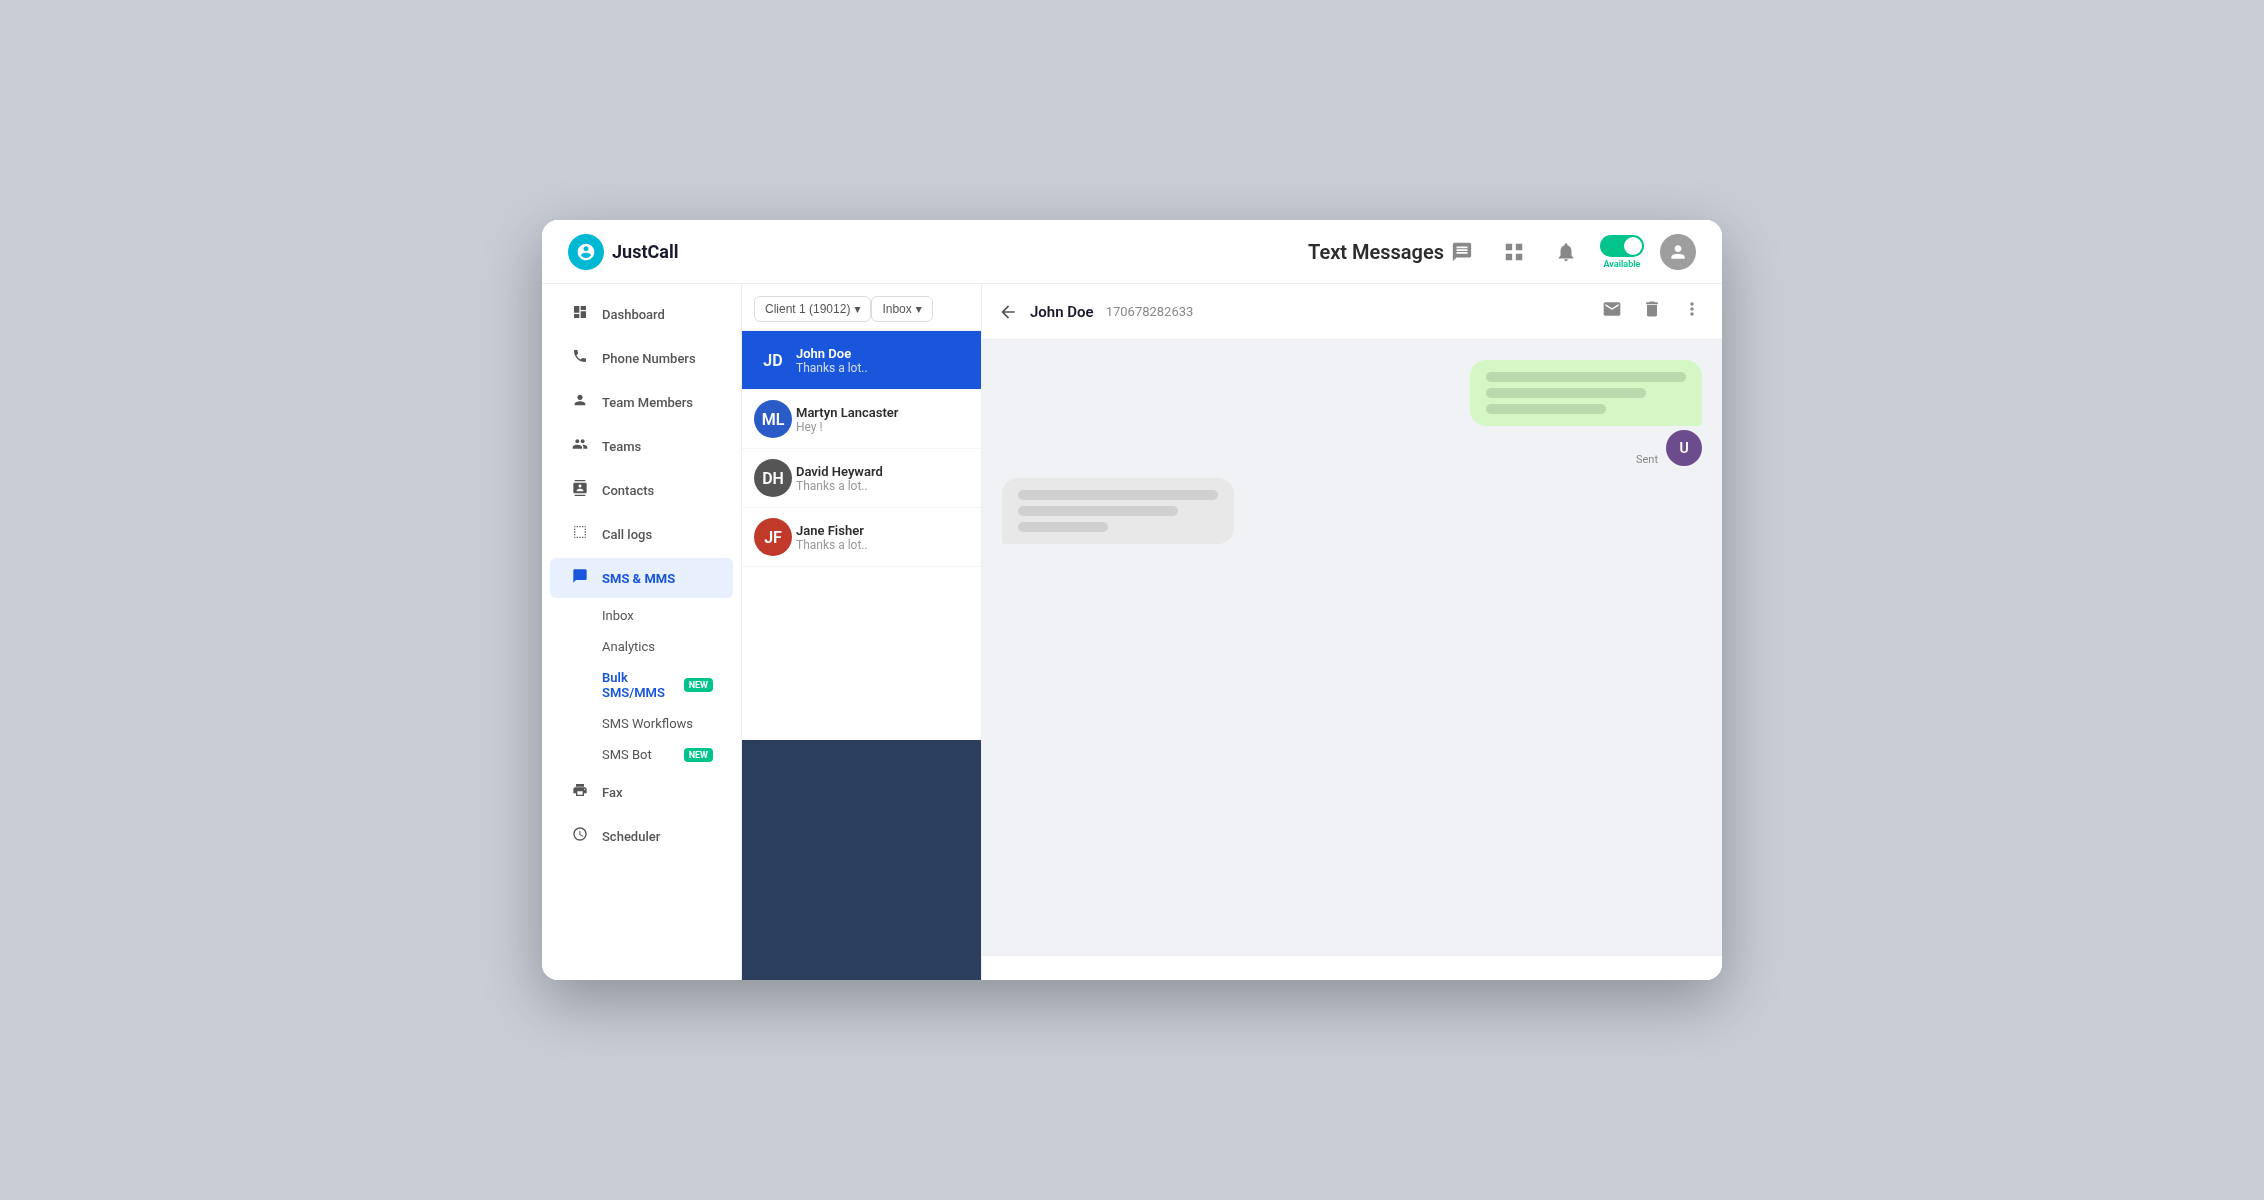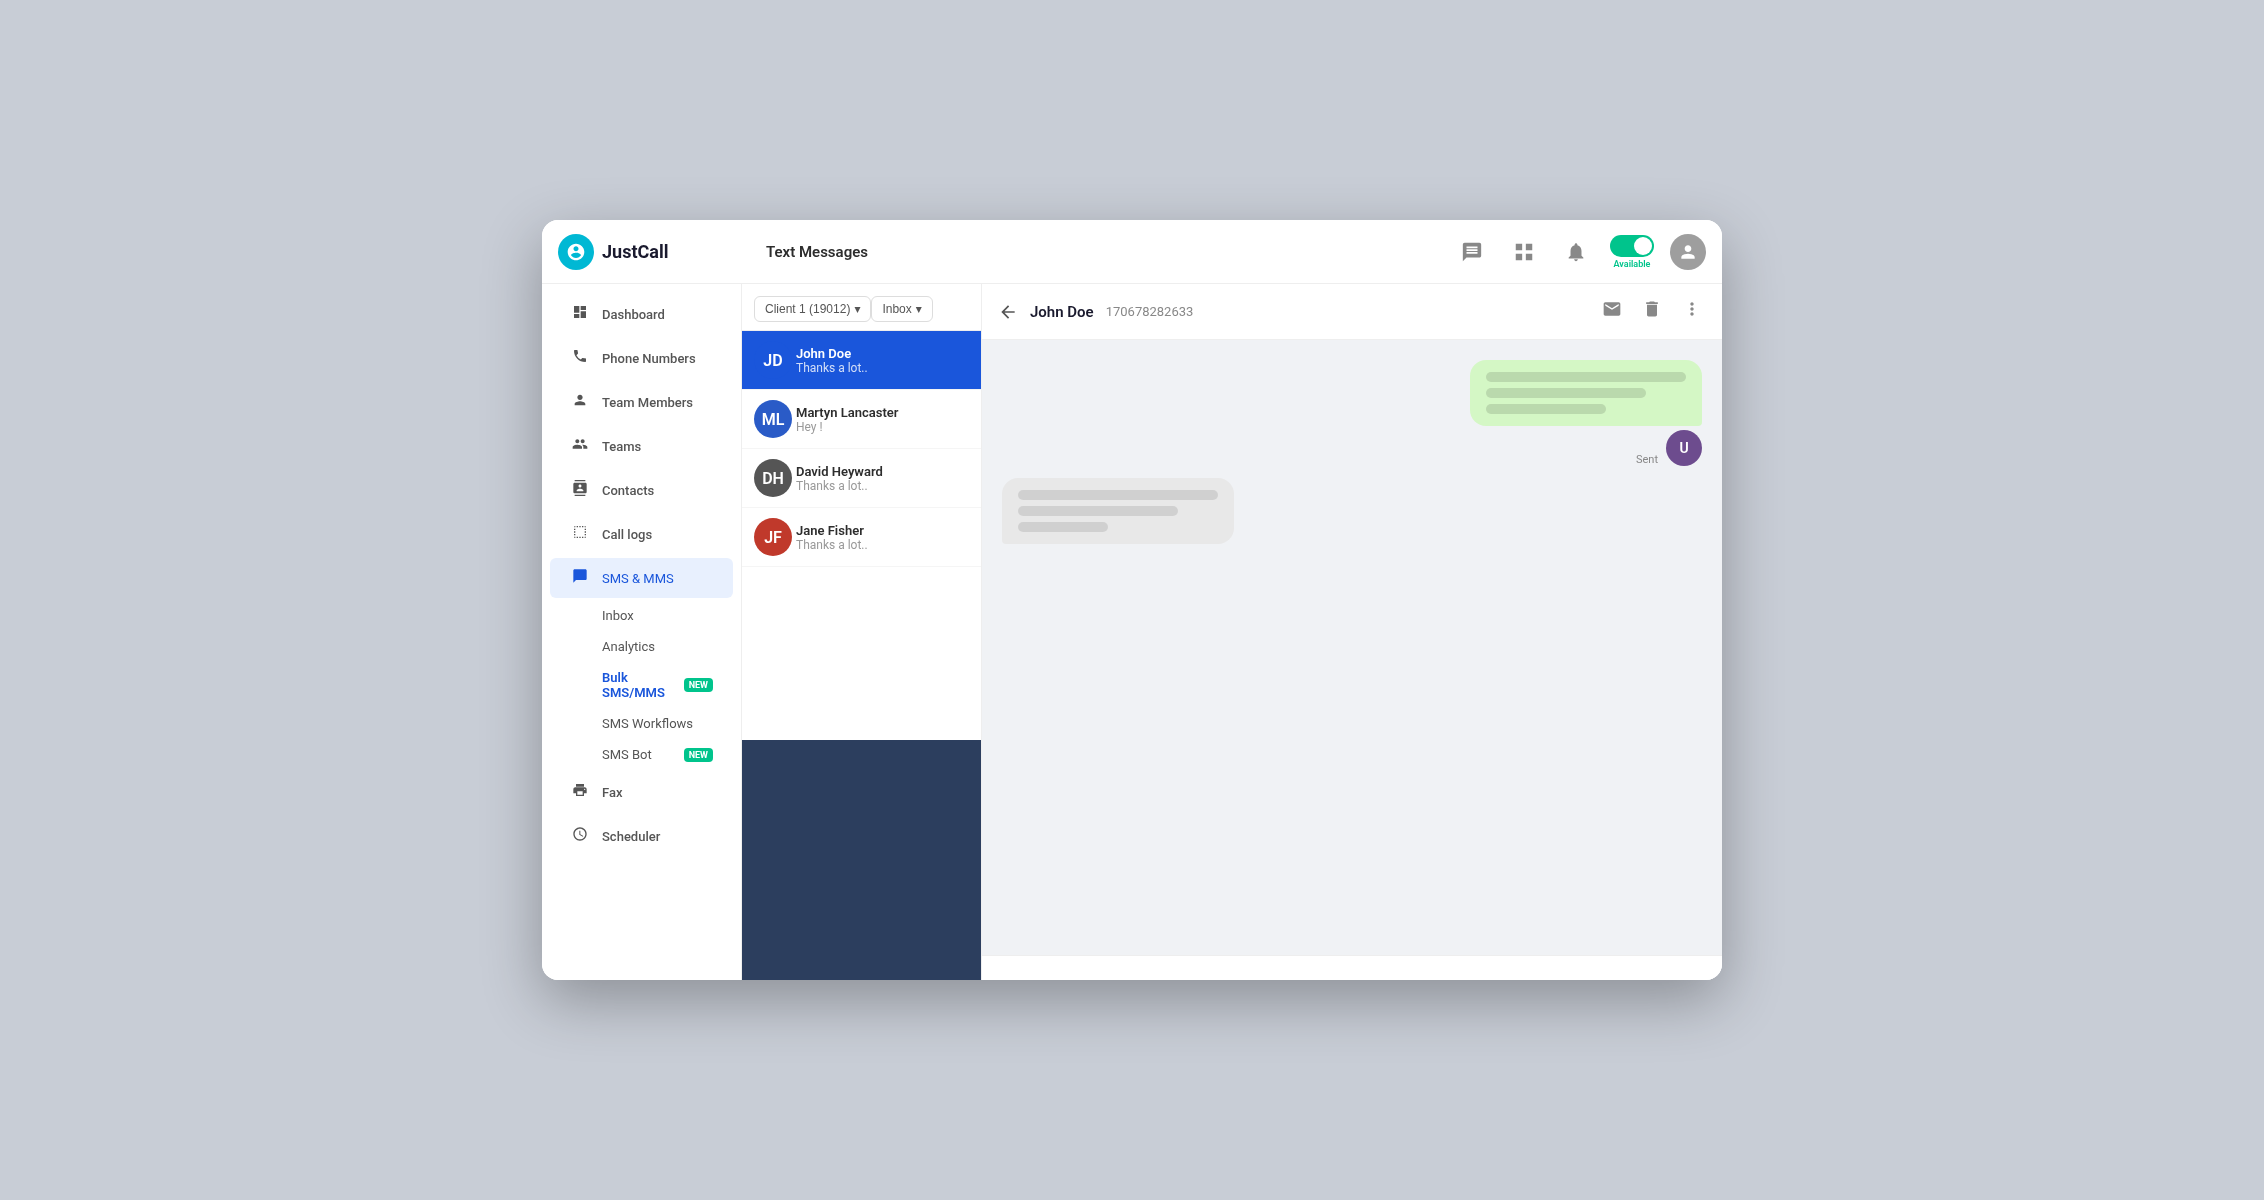--- a/index.html
+++ b/index.html
@@ -21,21 +21,21 @@
       display: flex;
       flex-direction: column;
       box-shadow: 0 20px 60px rgba(0,0,0,0.3);
     }
     
     .top-header {
       height: 64px;
       background: #fff;
       display: flex;
       align-items: center;
-      padding: 0 16px;
+      padding: 0 26px;
       border-bottom: 1px solid #eee;
       flex-shrink: 0;
     }
     .logo-area {
       display: flex;
       align-items: center;
       gap: 8px;
       width: 200px;
     }
     .logo-icon {
@@ -49,24 +49,25 @@
       color: white;
       font-size: 18px;
     }
     .logo-text {
       font-size: 18px;
       font-weight: 700;
       color: #1a1a2e;
     }
     .header-title {
       flex: 1;
-      font-size: 15px;
+      font-size: 20px;
       font-weight: 600;
       color: #2d2d2d;
-      margin-left: 8px;
+      margin-left: 16px;
+      text-align: right;
     }
     .header-actions {
       display: flex;
       align-items: center;
       gap: 16px;
     }
     .header-icon-btn {
       width: 36px;
       height: 36px;
       display: flex;
@@ -142,21 +143,21 @@
       gap: 12px;
       padding: 10px 20px;
       cursor: pointer;
       color: #555;
       font-size: 13px;
       font-weight: 500;
       border-radius: 6px;
       margin: 2px 8px;
       text-decoration: none;
     }
-    .sidebar-item.active { background: #e8f0fe; color: #1a56db; font-weight: 400; }
+    .sidebar-item.active { background: #e8f0fe; color: #1a56db; font-weight: 700; }
     .sidebar-item .icon {
       font-size: 16px;
       width: 20px;
       text-align: center;
       flex-shrink: 0;
     }
     .sidebar-sub-item {
       padding: 7px 20px 7px 52px;
       cursor: pointer;
       color: #555;

